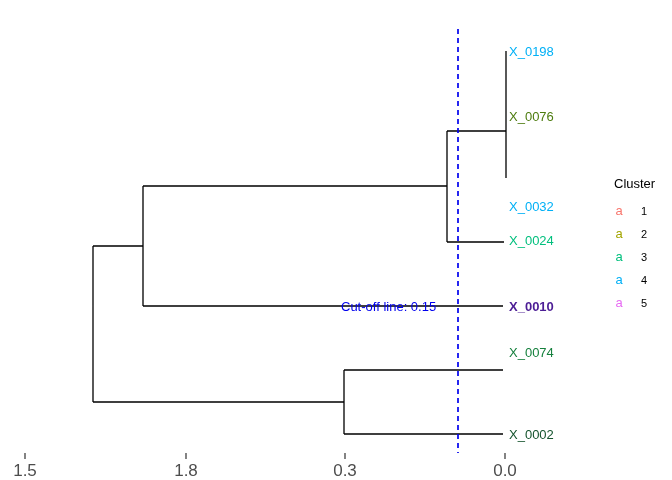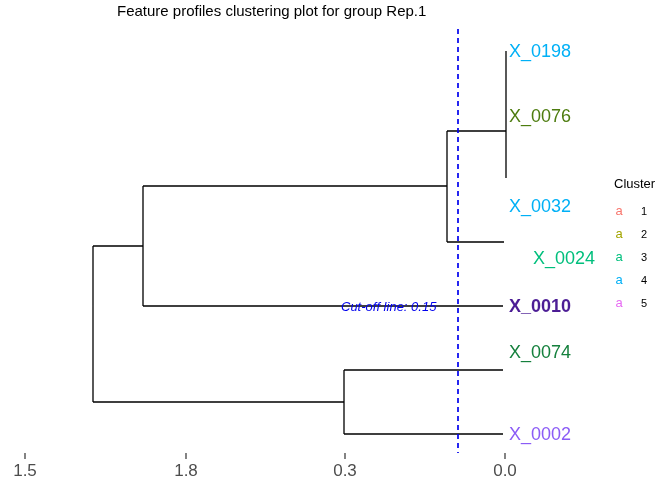--- a/index.html
+++ b/index.html
@@ -12,21 +12,21 @@
     overflow: hidden;
   }
   .abs { position: absolute; white-space: nowrap; }
   .plot-title {
     left: 117px; top: 2px;
     font-size: 15px; color: #000000;
   }
   .leaf-label {
     left: 509px;
     transform: translateY(-50%);
-    font-size: 18px;
+    font-size: 13px;
   }
   .cutoff-label {
     left: 341px; top: 306px;
     transform: translateY(-50%);
     font-size: 13px;
   }
   .tick-label {
     top: 461px;
     transform: translateX(-50%);
     font-size: 17px;
@@ -58,31 +58,30 @@
 <body>
 
 <div class="canvas">
 
   <svg class="layer" width="672" height="480" viewBox="0 0 672 480">
     <path d="M506 51 V178 M447 131 H506 M447 131 V242 M447 242 H504 M143 186 H447 M143 186 V306 M143 306 H503 M93 246 H143 M93 246 V402 M93 402 H344 M344 370 V434 M344 370 H503 M344 434 H503" fill="none" stroke="#000000" stroke-width="1.3"></path>
     <path d="M25 453 V459 M186 453 V459 M345 453 V459 M505 453 V459" fill="none" stroke="#333333" stroke-width="1.2"></path>
     <line x1="458" y1="29" x2="458" y2="453" stroke="#0000EE" stroke-width="1.7" stroke-dasharray="5 4"></line>
   </svg>
 
-  <span class="abs plot-title">Feature profiles clustering plot for group Rep.1</span>
 
   <span class="abs leaf-label" style="top: 51px; color: rgb(0, 176, 246);">X_0198</span>
   <span class="abs leaf-label" style="top: 116px; color: #4d7c0f;">X_0076</span>
   <span class="abs leaf-label" style="top: 178px; color: rgb(0, 176, 246); margin-top: 28px;">X_0032</span>
-  <span class="abs leaf-label" style="top: 258px; color: rgb(0, 191, 125); margin-left: 24px;">X_0024</span>
+  <span class="abs leaf-label" style="top: 240px; color: rgb(0, 191, 125);">X_0024</span>
   <span class="abs leaf-label" style="top: 306px; color: #4c1d95; font-weight: bold;">X_0010</span>
   <span class="abs leaf-label" style="top: 352px; color: #15803d;">X_0074</span>
-  <span class="abs leaf-label" style="top: 434px; color: #8b5cf6;">X_0002</span>
+  <span class="abs leaf-label" style="top: 434px; color: #14532d;">X_0002</span>
 
-  <span class="abs cutoff-label" style="color: rgb(0, 0, 238); font-style: italic;">Cut-off line: 0.15</span>
+  <span class="abs cutoff-label" style="color: rgb(0, 0, 238);">Cut-off line: 0.15</span>
 
   <span class="abs tick-label" style="left:25px">1.5</span>
   <span class="abs tick-label" style="left:186px">1.8</span>
   <span class="abs tick-label" style="left:345px">0.3</span>
   <span class="abs tick-label" style="left:505px">0.0</span>
 
   <div class="legend">
     <div class="legend-title">Cluster</div>
     <div class="legend-row">
       <span class="legend-key" style="color: rgb(248, 118, 109);">a</span>

